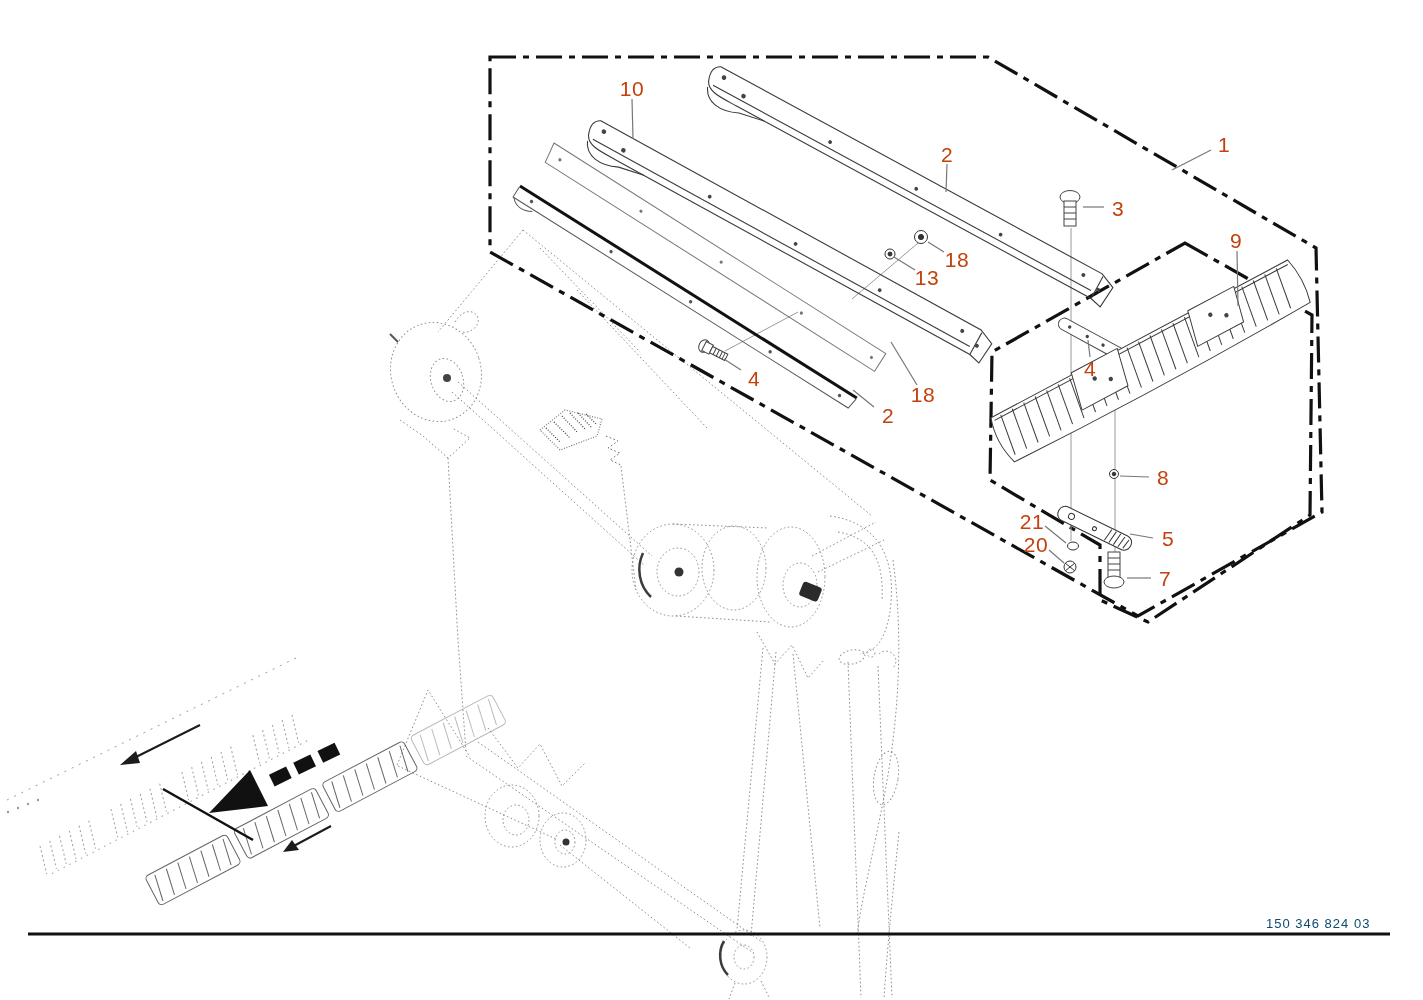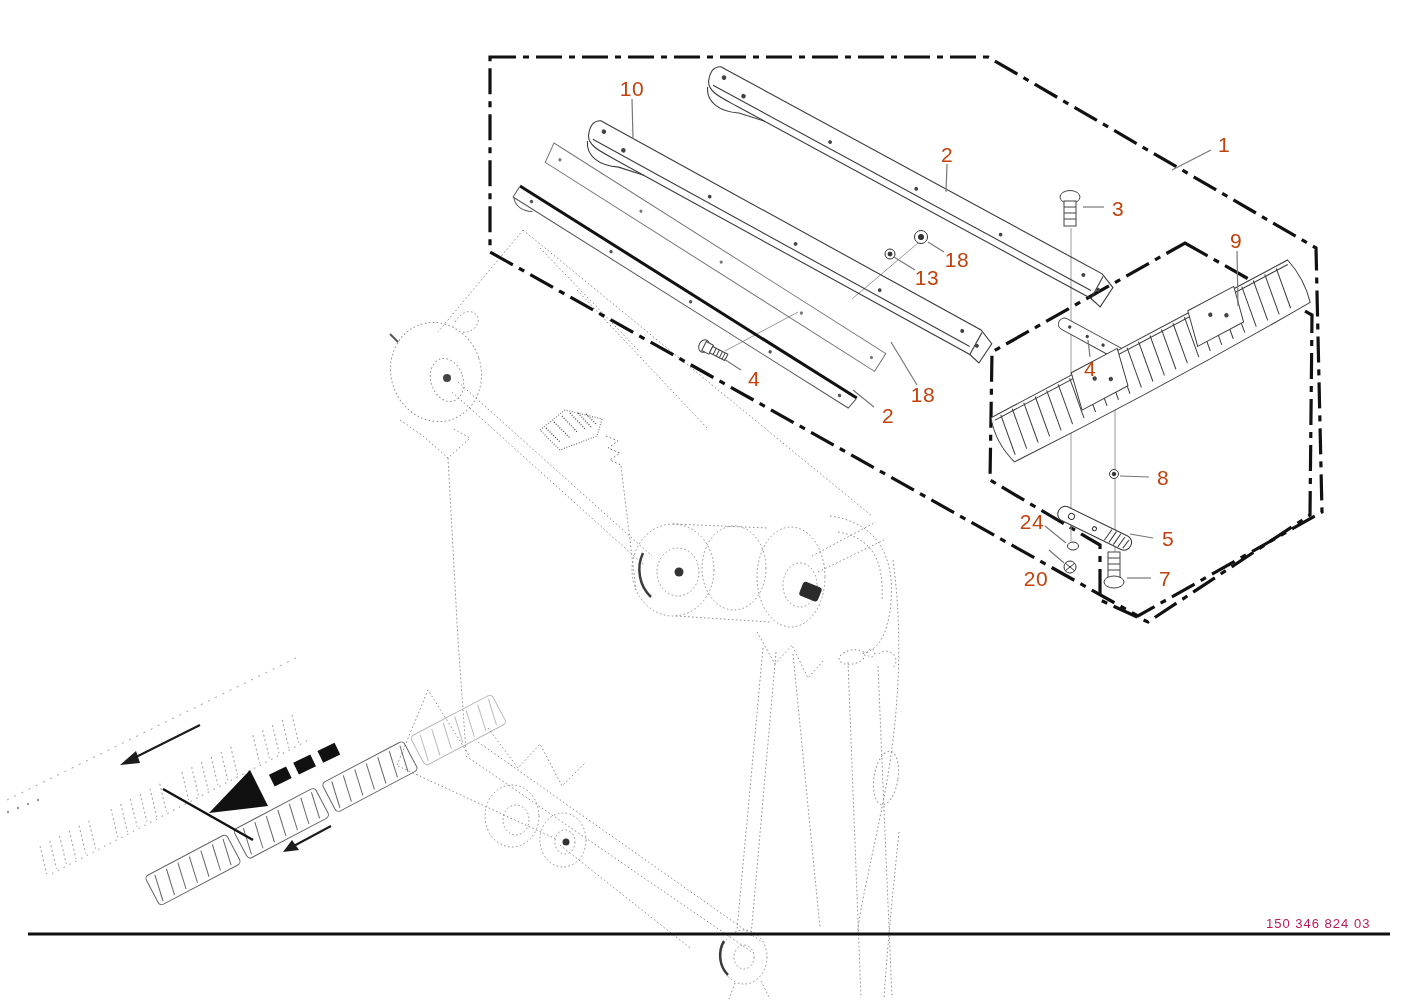--- a/index.html
+++ b/index.html
@@ -1,21 +1,21 @@
 <!DOCTYPE html>
 <html><head>
 <meta charset="utf-8">
 <style>
   html,body{margin:0;padding:0;background:#fff;}
   #stage{position:relative;width:1423px;height:1000px;background:#fff;overflow:hidden;
          font-family:"Liberation Sans",sans-serif;}
   #stage svg{position:absolute;left:0;top:0;}
   .callout{position:absolute;transform:translate(-50%,-50%);
            font:400 21px/1 "Liberation Sans",sans-serif;color:#c2410c;letter-spacing:.5px;}
-  .refnum{position:absolute;font:400 13px/1 "Liberation Sans",sans-serif;color:#be185d;
+  .refnum{position:absolute;font:400 13px/1 "Liberation Sans",sans-serif;color:#0c4a6e;
           letter-spacing:1px;}
   .part{stroke:#3a3a3a;fill:none;stroke-width:1.1;}
   .thin{stroke:#777;stroke-width:1;}
   .frame{stroke:#8f8f8f;fill:none;stroke-width:1;stroke-dasharray:1.6 2.4;}
   .darkacc{stroke:#3c3c3c;fill:none;}
   .boundary{stroke:#111;fill:none;stroke-width:3.2;stroke-dasharray:26 7 6 7;stroke-linecap:butt;}
   .leader{stroke:#777;stroke-width:1.2;}
   .axis{stroke:#9a9a9a;stroke-width:1;}
 </style>
 </head>
@@ -358,18 +358,18 @@
 <div class="callout" style="left:1168px;top:538px">5</div>
 <div class="callout" style="left:1165px;top:578px">7</div>
 <div class="callout" style="left:1163px;top:477px">8</div>
 <div class="callout" style="left:1236px;top:240px">9</div>
 <div class="callout" style="left:632px;top:88px">10</div>
 <div class="callout" style="left:923px;top:394px">18</div>
 <div class="callout" style="left:888px;top:415px">2</div>
 <div class="callout" style="left:754px;top:378px">4</div>
 <div class="callout" style="left:927px;top:277px">13</div>
 <div class="callout" style="left:957px;top:259px">18</div>
-<div class="callout" style="left:1036px;top:578px">20</div>
-<div class="callout" style="left:1032px;top:521px">24</div>
+<div class="callout" style="left:1036px;top:544px">20</div>
+<div class="callout" style="left:1032px;top:521px">21</div>
 
 <div class="refnum" style="left:1266px;top:917px">150 346 824 03</div>
 
 </div>
 
 </body></html>

